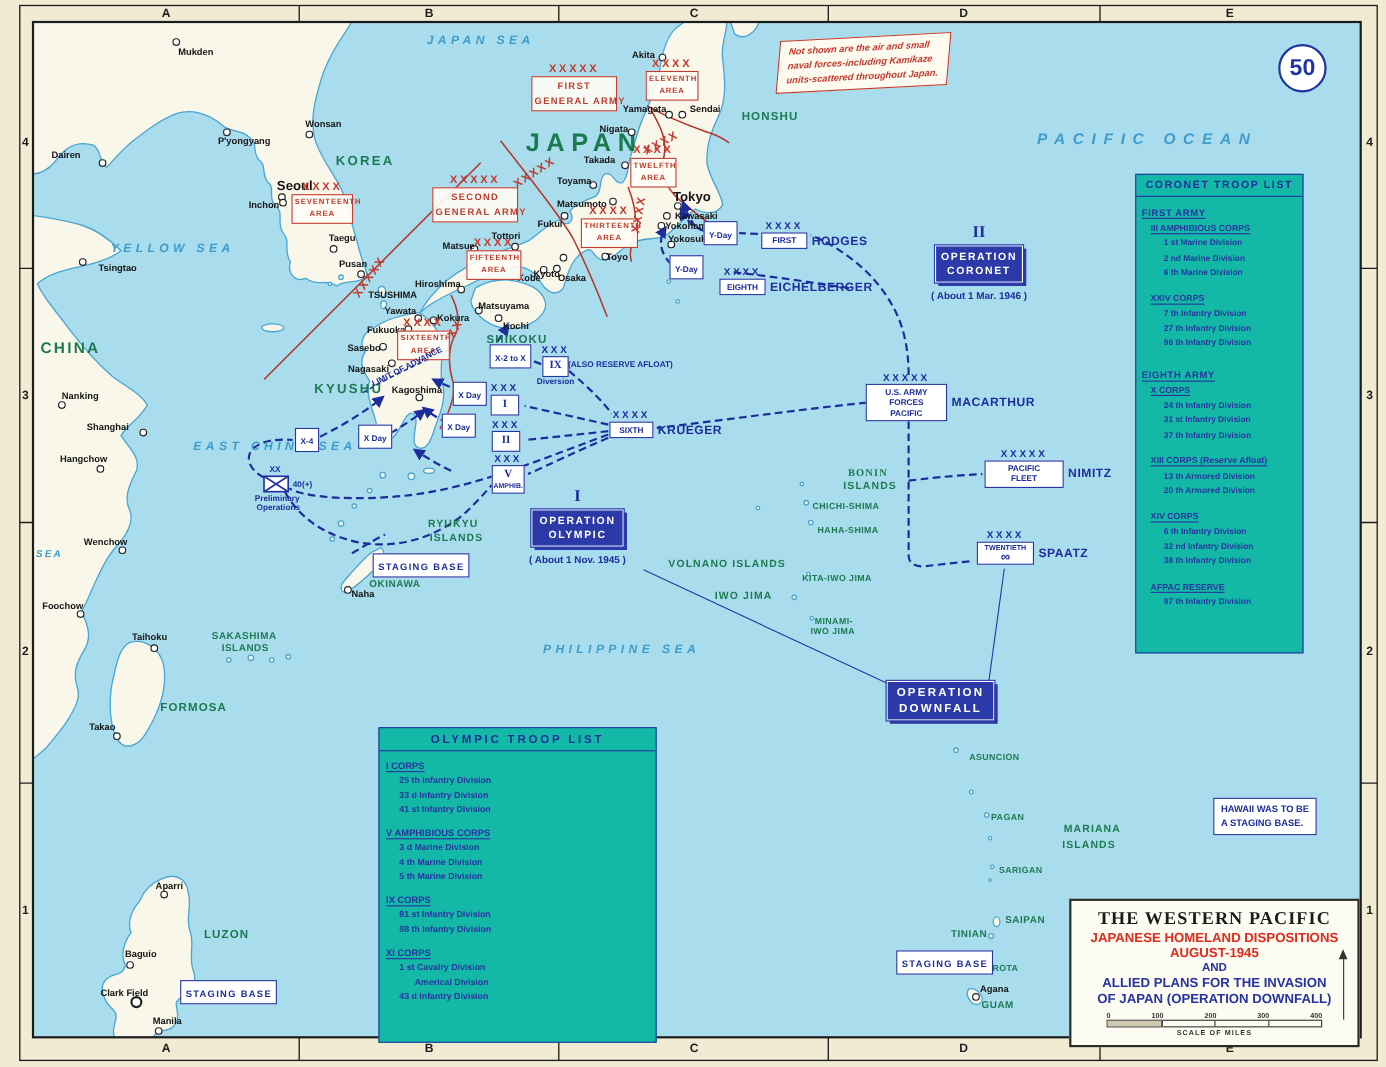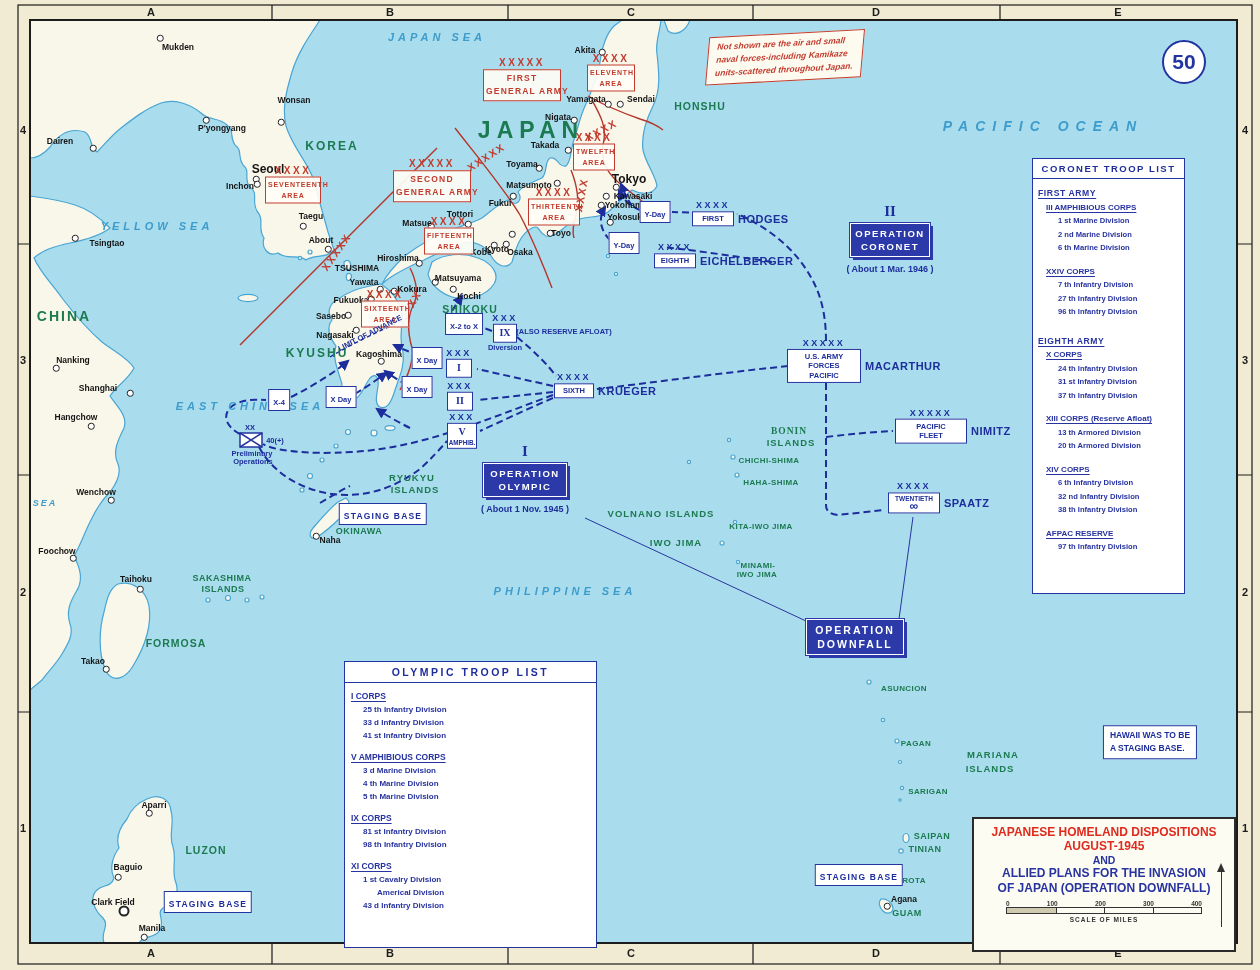--- a/index.html
+++ b/index.html
@@ -83,21 +83,21 @@
   .note{position:absolute;left:785px;top:57px;transform:translate(-50%,-50%) rotate(-3deg) skewX(-8deg);
         border:1.6px solid #c23b2e;background:#fdfbf0;padding:3px 8px;z-index:3;}
   .note span{display:block;color:#c23b2e;font-weight:bold;font-style:italic;font-size:8.5px;line-height:1.55;white-space:nowrap;}
 
   
   .badge{position:absolute;left:1184px;top:62px;transform:translate(-50%,-50%);width:40px;height:40px;
          border:2.2px solid #2234a0;border-radius:50%;background:#fff;display:flex;align-items:center;
          justify-content:center;color:#2234a0;font-weight:bold;font-size:21px;z-index:3;}
 
   
-  .tlist{position:absolute;background:#ffffff;border:1.6px solid #2234a0;z-index:3;box-sizing:border-box;}
+  .tlist{position:absolute;background:#14b8a6;border:1.6px solid #2234a0;z-index:3;box-sizing:border-box;}
   .tlist .ttitle{border-bottom:1.4px solid #2234a0;text-align:center;color:#1d2d9b;font-weight:bold;
                  letter-spacing:2.5px;padding:4px 0;}
   #olist{left:344px;top:661px;width:253px;height:287px;}
   #olist .ttitle{font-size:10.5px;}
   #olist .cols{display:flex;padding:7px 6px;}
   #olist .col1{width:53%;}  #olist .col2{width:47%;}
   .trow{color:#2733a0;font-weight:bold;font-size:8px;line-height:13px;padding-left:12px;white-space:nowrap;}
   .trow.hdr{padding-left:0;text-decoration:underline;text-underline-offset:2px;font-size:8.5px;}
   .trow.gap{margin-top:9px;}
   .trow.ind{padding-left:26px;}
@@ -349,21 +349,21 @@
       <span class="lbl reg sm" style="left: 761px; top: 526px;"><i style="font-style:normal">KITA-IWO JIMA</i></span>
       <span class="lbl reg md2" style="left: 676px; top: 542px;"><i style="font-style:normal">IWO JIMA</i></span>
       <span class="lbl reg sm" style="left: 758px; top: 565px;"><i style="font-style:normal">MINAMI-</i></span>
       <span class="lbl reg sm" style="left: 757px; top: 574px;"><i style="font-style:normal">IWO JIMA</i></span>
       <span class="lbl reg md2" style="left: 993px; top: 754px;"><i style="font-style:normal">MARIANA</i></span>
       <span class="lbl reg md2" style="left: 990px; top: 768px;"><i style="font-style:normal">ISLANDS</i></span>
       <span class="lbl reg sm" style="left: 904px; top: 688px;"><i style="font-style:normal">ASUNCION</i></span>
       <span class="lbl reg sm" style="left: 916px; top: 743px;"><i style="font-style:normal">PAGAN</i></span>
       <span class="lbl reg sm" style="left: 928px; top: 791px;"><i style="font-style:normal">SARIGAN</i></span>
       <span class="lbl reg sm2" style="left: 932px; top: 836px;"><i style="font-style:normal">SAIPAN</i></span>
-      <span class="lbl reg sm2" style="left: 881px; top: 849px; margin-left: 44px;"><i style="font-style:normal">TINIAN</i></span>
+      <span class="lbl reg sm2" style="left: 881px; top: 849px;"><i style="font-style:normal">TINIAN</i></span>
       <span class="lbl reg sm" style="left: 914px; top: 880px;"><i style="font-style:normal">ROTA</i></span>
       <span class="lbl reg sm2" style="left: 907px; top: 913px;"><i style="font-style:normal">GUAM</i></span>
     </div>
 
 <div class="layer">
 
 <span class="dot" style="left: 160px; top: 38px;"></span>
       <span class="dot" style="left: 93px; top: 148px;"></span>
       <span class="dot" style="left: 281px; top: 122px;"></span>
       <span class="dot" style="left: 206px; top: 120px;"></span>
@@ -410,26 +410,26 @@
       <span class="dot" style="left: 381px; top: 361px;"></span>
       <span class="dot" style="left: 616px; top: 187px;"></span>
       <span class="dot" style="left: 606px; top: 196px;"></span>
       <span class="dot" style="left: 601px; top: 205px;"></span>
       <span class="dot" style="left: 610px; top: 222px;"></span>
     </div>
 <div class="layer">
 
 <span class="lbl city" style="left: 178px; top: 47px;"><i style="font-style:normal">Mukden</i></span>
       <span class="lbl city" style="left: 60px; top: 141px;"><i style="font-style:normal">Dairen</i></span>
-      <span class="lbl city" style="left: 294px; top: 100px;"><i style="font-style:normal">Wonsan</i></span>
+      <span class="lbl city" style="left: 294px; top: 112px;"><i style="font-style:normal">Wonsan</i></span>
       <span class="lbl city" style="left: 222px; top: 128px;"><i style="font-style:normal">P'yongyang</i></span>
       <span class="lbl city big" style="left: 268px; top: 169px;"><i style="font-style:normal">Seoul</i></span>
       <span class="lbl city" style="left: 240px; top: 186px;"><i style="font-style:normal">Inchon</i></span>
       <span class="lbl city" style="left: 311px; top: 216px;"><i style="font-style:normal">Taegu</i></span>
-      <span class="lbl city" style="left: 321px; top: 240px;"><i style="font-style:normal">About</i></span>
+      <span class="lbl city" style="left: 321px; top: 240px;"><i style="font-style:normal">Pusan</i></span>
       <span class="lbl city" style="left: 107px; top: 243px;"><i style="font-style:normal">Tsingtao</i></span>
       <span class="lbl city" style="left: 73px; top: 360px;"><i style="font-style:normal">Nanking</i></span>
       <span class="lbl city" style="left: 98px; top: 388px;"><i style="font-style:normal">Shanghai</i></span>
       <span class="lbl city" style="left: 76px; top: 417px;"><i style="font-style:normal">Hangchow</i></span>
       <span class="lbl city" style="left: 96px; top: 492px;"><i style="font-style:normal">Wenchow</i></span>
       <span class="lbl city" style="left: 57px; top: 551px;"><i style="font-style:normal">Foochow</i></span>
       <span class="lbl city" style="left: 136px; top: 579px;"><i style="font-style:normal">Taihoku</i></span>
       <span class="lbl city" style="left: 93px; top: 661px;"><i style="font-style:normal">Takao</i></span>
       <span class="lbl city" style="left: 154px; top: 805px;"><i style="font-style:normal">Aparri</i></span>
       <span class="lbl city" style="left: 128px; top: 867px;"><i style="font-style:normal">Baguio</i></span>
@@ -731,20 +731,21 @@
         <div class="crow hdr gap"><i style="font-style:normal">XIV CORPS</i></div>
         <div class="crow"><i style="font-style:normal">6 th Infantry Division</i></div>
         <div class="crow"><i style="font-style:normal">32 nd Infantry Division</i></div>
         <div class="crow"><i style="font-style:normal">38 th Infantry Division</i></div>
         <div class="crow hdr gap"><i style="font-style:normal">AFPAC RESERVE</i></div>
         <div class="crow"><i style="font-style:normal">97 th Infantry Division</i></div>
       </div>
 </div>
 
 <div id="titlebox">
+  <div class="t1">THE WESTERN PACIFIC</div>
   <div class="tr">JAPANESE HOMELAND DISPOSITIONS</div>
   <div class="tr">AUGUST-1945</div>
   <div class="tand">AND</div>
   <div class="tb">ALLIED PLANS FOR THE INVASION</div>
   <div class="tb">OF JAPAN (OPERATION DOWNFALL)</div>
   <div class="scale">
     <div class="ticks">
 
     <span class="tick"><i style="font-style:normal">0</i></span>
           <span class="tick"><i style="font-style:normal">100</i></span>

